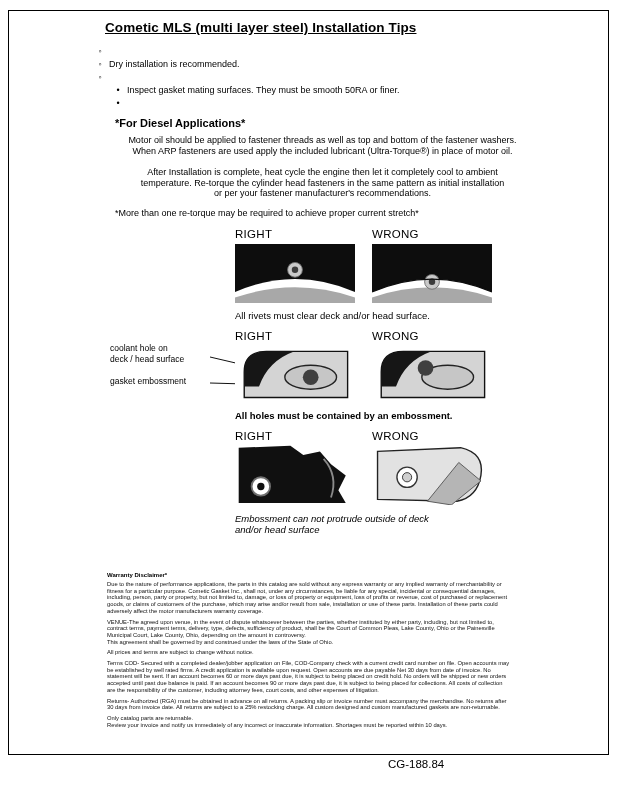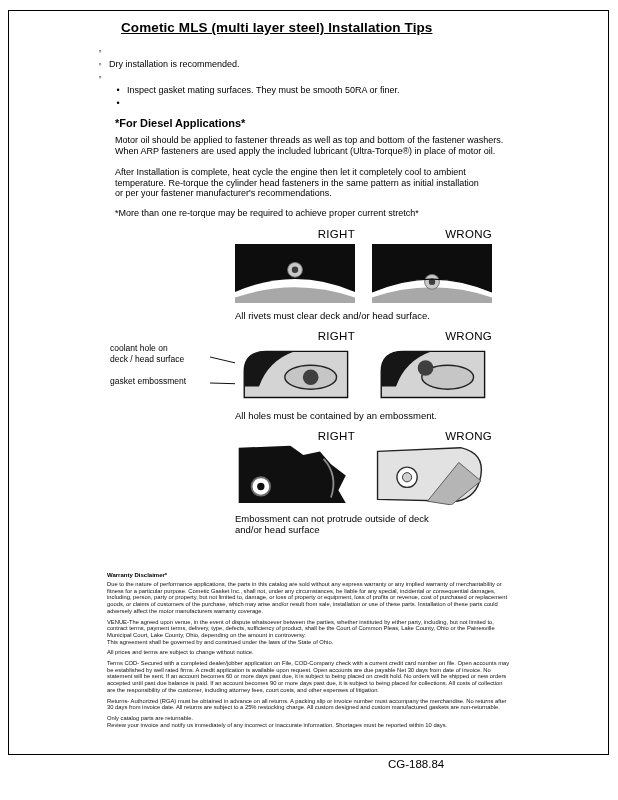--- a/index.html
+++ b/index.html
@@ -1,60 +1,60 @@
 <!DOCTYPE html>
 <html><head>
 <meta charset="utf-8">
 <style>
   * { margin:0; padding:0; box-sizing:border-box; }
   html,body { background:#e8e8e8; }
   body { font-family:"Liberation Sans", sans-serif; color:#000; }
   .page { position:relative; width:618px; height:800px; background:#ffffff; overflow:hidden; margin:0 auto; }
   .frame { position:absolute; left:8px; top:10px; width:601px; height:745px; border:1px solid #000; }
 
-  .title { position:absolute; left:105px; top:20px; font-size:13.5px; font-weight:bold; text-decoration:underline; letter-spacing:.1px;margin-left:16px; }
+  .title { position:absolute; left:105px; top:20px; font-size:13.5px; font-weight:bold; text-decoration:underline; letter-spacing:.1px; }
 
   .tips { position:absolute; left:96px; top:45px; font-size:9px; line-height:13px; width:460px; }
   .tip { display:flex; gap:5px; }
   .tip.sub { margin-left:18px; }
   .bullet { width:8px; text-align:center; flex:0 0 auto; }
 
   .diesel-heading { position:absolute; left:115px; top:117px; font-size:11px; font-weight:bold; }
-  .para { position:absolute; left:115px; width:415px; font-size:9px; line-height:10.5px; white-space:pre-line; }
+  .para { position:absolute; left:115px; width:415px; font-size:9px; line-height:10.5px; white-space:pre-line;text-align:center; }
   .para1 { top:135px; }
   .para2 { top:167px; }
   .note  { position:absolute; left:115px; top:208px; font-size:9px; }
 
-  .dg-label { position:absolute; width:120px; text-align:right; font-size:11.5px; letter-spacing:.3px; }
+  .dg-label { position:absolute; width:120px; text-align:left; font-size:11.5px; letter-spacing:.3px; }
   .dg-img { position:absolute; width:120px; }
   .dg-img svg { display:block; width:120px; }
   .caption { position:absolute; left:235px; font-size:9.5px; line-height:11px; white-space:pre-line; }
 
   .r1-right-lab { left:235px; top:228px; }
   .r1-wrong-lab { left:372px; top:228px; }
   .r1-img-a { left:235px; top:244px; height:62px; }
   .r1-img-b { left:372px; top:244px; height:62px; }
   .cap1 { top:310px; }
 
   .r2-right-lab { left:235px; top:330px; }
   .r2-wrong-lab { left:372px; top:330px; }
   .r2-img-a { left:235px; top:344px; height:60px; }
   .r2-img-b { left:372px; top:344px; height:60px; }
-  .cap2 { top:410px; }
+  .cap2 { top:410px;font-weight:bold; }
 
   .ann { position:absolute; left:110px; width:97px; font-size:8.5px; line-height:10.5px; text-align:left; white-space:pre-line; }
   .ann1 { top:343px; }
   .ann2 { top:376px; }
   .ann-lines { position:absolute; left:208px; top:349px; width:100px; height:42px; }
 
   .r3-right-lab { left:235px; top:430px; }
   .r3-wrong-lab { left:372px; top:430px; }
   .r3-img-a { left:235px; top:444px; height:64px; }
   .r3-img-b { left:372px; top:444px; height:64px; }
-  .cap3 { top:513px; }
+  .cap3 { top:513px;font-style:italic; }
 
   .disclaimer { position:absolute; left:107px; top:572px; width:410px; }
   .disclaimer h2 { font-size:6px; font-weight:bold; margin-bottom:3px; }
   .disclaimer p { font-size:5.8px; line-height:6.7px; margin-bottom:4px; white-space:pre-line; color:#111; }
 
   .footer-code { position:absolute; left:388px; top:758px; font-size:11.5px; }
 </style>
 </head>
 <body>
 

